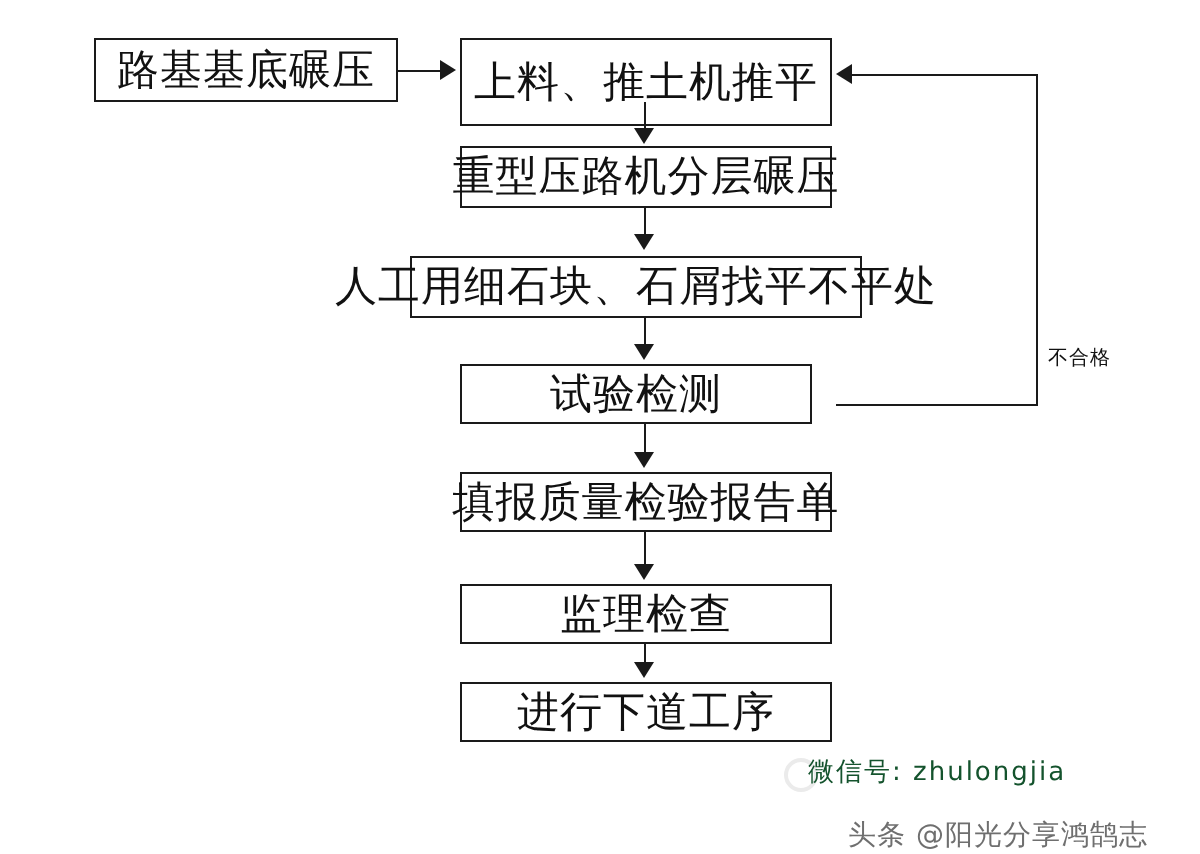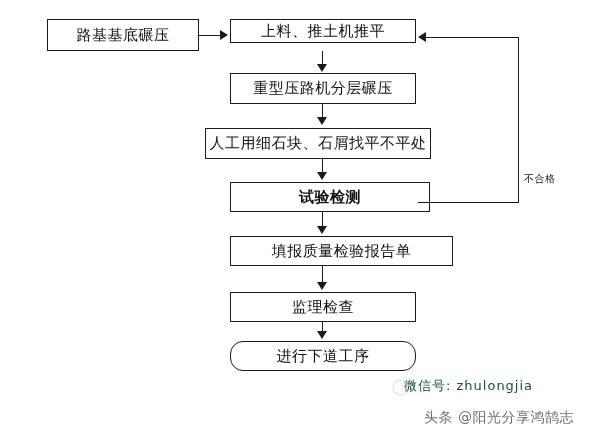--- a/index.html
+++ b/index.html
@@ -19,34 +19,34 @@
   
   .node {
     position: absolute;
     box-sizing: border-box;
     border: 1.4px solid #1a1a1a;
     background: #ffffff;
     display: flex;
     align-items: center;
     justify-content: center;
     color: #111111;
-    font-size: 15px;
+    font-size: 21px;
     letter-spacing: 0.5px;
     white-space: nowrap;
     line-height: 1;
   }
 
   .node-1 { left: 47px;  top: 19px;  width: 152px; height: 32px; }
-  .node-2 { left: 230px; top: 19px;  width: 186px; height: 24px; }
+  .node-2 { left: 230px; top: 19px;  width: 186px; height: 44px; }
   .node-3 { left: 230px; top: 73px;  width: 186px; height: 31px; }
   .node-4 { left: 205px; top: 128px; width: 226px; height: 31px; }
-  .node-5 { left: 230px; top: 182px; width: 200px; height: 30px; font-weight: bold; }
-  .node-6 { left: 230px; top: 236px; width: 223px; height: 30px; }
+  .node-5 { left: 230px; top: 182px; width: 176px; height: 30px; }
+  .node-6 { left: 230px; top: 236px; width: 186px; height: 30px; }
   .node-7 { left: 230px; top: 292px; width: 186px; height: 30px; }
-  .node-8 { left: 230px; top: 341px; width: 186px; height: 30px; border-radius: 13px; }
+  .node-8 { left: 230px; top: 341px; width: 186px; height: 30px; }
 
   
   .vline {
     position: absolute;
     width: 0;
     border-left: 1.4px solid #1a1a1a;
   }
   .hline {
     position: absolute;
     height: 0;

